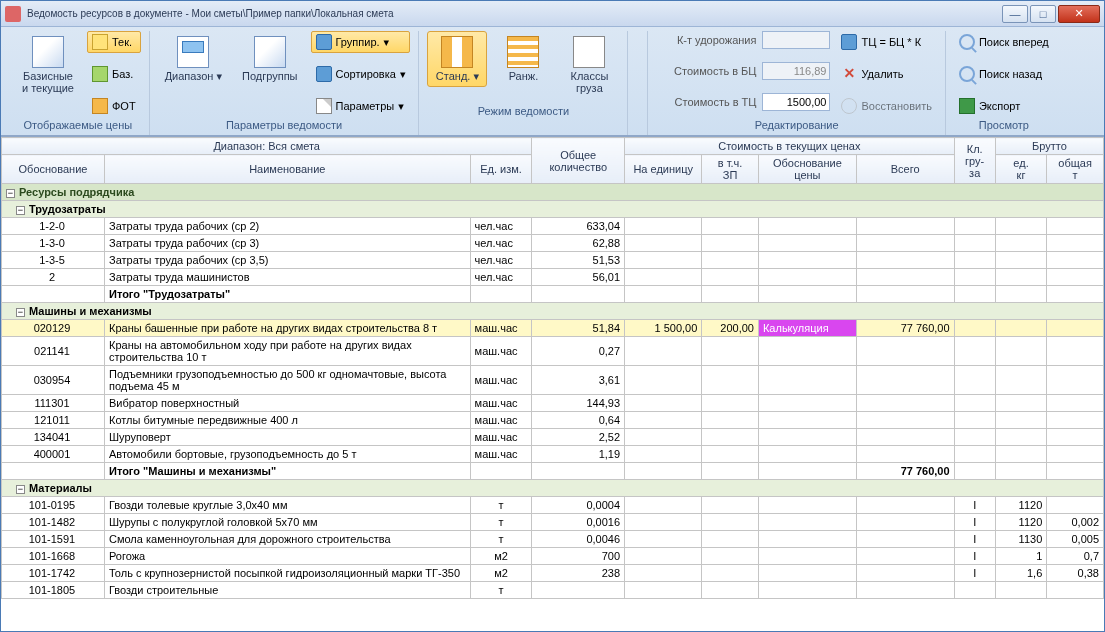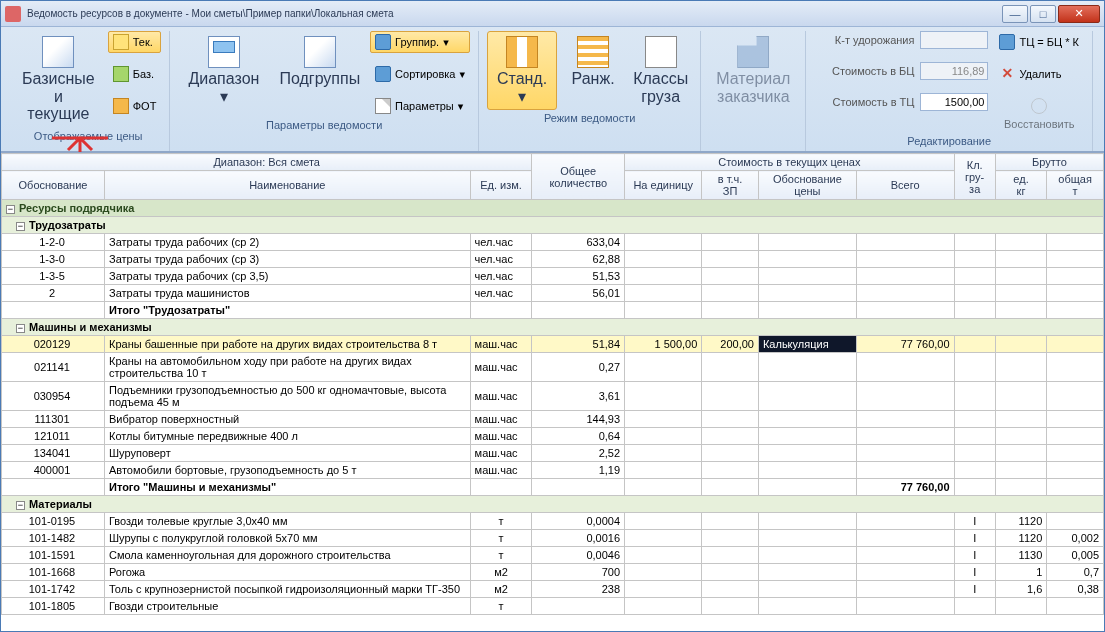--- a/index.html
+++ b/index.html
@@ -10,21 +10,21 @@
 .winbtns { display:flex; gap:2px; }
 .winbtn { width:26px; height:18px; border:1px solid #7a94b8; background:linear-gradient(#f4f8fd,#d6e2f1); border-radius:2px; display:flex; align-items:center; justify-content:center; color:#3a5a88; font-size:11px;}
 .winbtn.close { width:42px; background:linear-gradient(#e36f5c,#c2321a); color:#fff; border-color:#8a2a18;}
 .ribbon { background: linear-gradient(#dbe7f4,#cedff1); border-bottom:1px solid #8fa7c8; padding:4px 6px 0; display:flex; }
 .rgroup { border-right:1px solid #b8c9de; padding:0 8px 2px; display:flex; flex-direction:column; }
 .rgroup:last-child{border-right:none;}
 .rgroup .body { display:flex; align-items:flex-start; gap:6px; min-height:72px; }
 .rgroup .label { text-align:center; color:#3c5a84; font-size:11px; padding:2px 0; }
 .bigbtn { display:flex; flex-direction:column; align-items:center; justify-content:center; padding:4px 6px; min-width:60px; border:1px solid transparent; border-radius:3px;}
 .bigbtn .ic { width:32px; height:32px; margin-bottom:2px; display:inline-block; }
-.bigbtn .txt { font-size:16px; text-align:center; line-height:1.1; color:#2b3a55;}
+.bigbtn .txt { font-size:11px; text-align:center; line-height:1.1; color:#2b3a55;}
 .smbtn { display:flex; align-items:center; gap:4px; padding:2px 4px; border:1px solid transparent; border-radius:2px; white-space:nowrap;}
 .smbtn.active{background:linear-gradient(#ffe9a7,#ffd767); border-color:#d9a33e;}
 .smbtn .ic{width:16px;height:16px;display:inline-block;}
 .vstack{display:flex;flex-direction:column;gap:10px;}
 .editrow{display:flex;align-items:center;gap:6px;margin-bottom:3px;}
 .editrow label{width:100px;text-align:right;color:#555;}
 .editrow input{width:68px;height:18px;border:1px solid #9db5d6;padding:1px 3px;font-size:11px;text-align:right;background:#fff;}
 .editrow input[disabled]{background:#eef2f7;color:#888;}
 .ic-table{background:linear-gradient(135deg,#fff 40%,#c8daf1);border:1px solid #6f90be;}
 .ic-sel{background:#fff;border:1px solid #6f90be; position:relative;}
@@ -48,21 +48,21 @@
 table{border-collapse:collapse;width:100%;font-size:11px;}
 th,td{border:1px solid #c5c5c5;padding:2px 4px;height:17px;white-space:nowrap;overflow:hidden;}
 th{background:linear-gradient(#f9fbfe,#e7eef8);color:#2b3a55;font-weight:normal;text-align:center;}
 td{background:#fff;}
 td.num{text-align:right;}
 td.code{text-align:center;padding-right:6px;}
 tr.grouphdr td{background:#d7e6c9;font-weight:bold;color:#2b4a1e;}
 tr.subhdr td{background:#e7f0db;font-weight:bold;}
 tr.total td{background:#fff;font-weight:bold;}
 tr.highlight td{background:#fff9c7;}
-tr.highlight td.calc{background:#0f172a;color:#fff;}
+tr.highlight td.calc{background:#d946ef;color:#fff;}
 .collapse{display:inline-block;width:9px;height:9px;border:1px solid #888;margin-right:4px;text-align:center;line-height:7px;font-size:9px;color:#555;background:#fff;}
 .grid::-webkit-scrollbar{width:17px;height:17px;}
 .grid::-webkit-scrollbar-track{background:#e7eef8;}
 .grid::-webkit-scrollbar-thumb{background:linear-gradient(#dbe4f1,#b8c9de);border:1px solid #9db5d6;border-radius:2px;}
 .grid::-webkit-scrollbar-button{background:#dbe4f1;border:1px solid #9db5d6;height:17px;width:17px;}
 </style>
 </head>
 <body>
 
 <div class="titlebar">
@@ -134,27 +134,20 @@
       <div class="bigbtn">
         <span class="ic" style="border:1px solid #888;background:#fff;position:relative;"></span>
         <span class="txt" style="white-space:pre-line;">Классы
 груза</span>
       </div>
     </div>
     <div class="label">Режим ведомости</div>
   </div>
 
   <div class="rgroup">
-    <div class="body">
-      <div class="bigbtn" style="opacity:.5;">
-        <span class="ic ic-truck"></span>
-        <span class="txt" style="white-space:pre-line;">Материал
-заказчика</span>
-      </div>
-    </div>
     <div class="label">&nbsp;</div>
   </div>
 
   <div class="rgroup">
     <div class="body">
       <div class="vstack">
         <div class="editrow">
             <label>К-т удорожания</label>
             <input disabled="" style="">
           </div>
@@ -169,21 +162,21 @@
       </div>
       <div class="vstack">
         <div class="smbtn">
             <span class="ic ic-blue"></span>
             <span>ТЦ = БЦ * К</span>
           </div>
         <div class="smbtn">
             <span class="ic ic-x">✕</span>
             <span>Удалить</span>
           </div>
-        <div class="smbtn" style="opacity:.5;flex-direction:column;">
+        <div class="smbtn" style="opacity:.5;">
             <span class="ic" style="border:1px solid #aaa;border-radius:50%;"></span>
             <span>Восстановить</span>
           </div>
       </div>
     </div>
     <div class="label">Редактирование</div>
   </div>
 
   <div class="rgroup">
     <div class="body">

